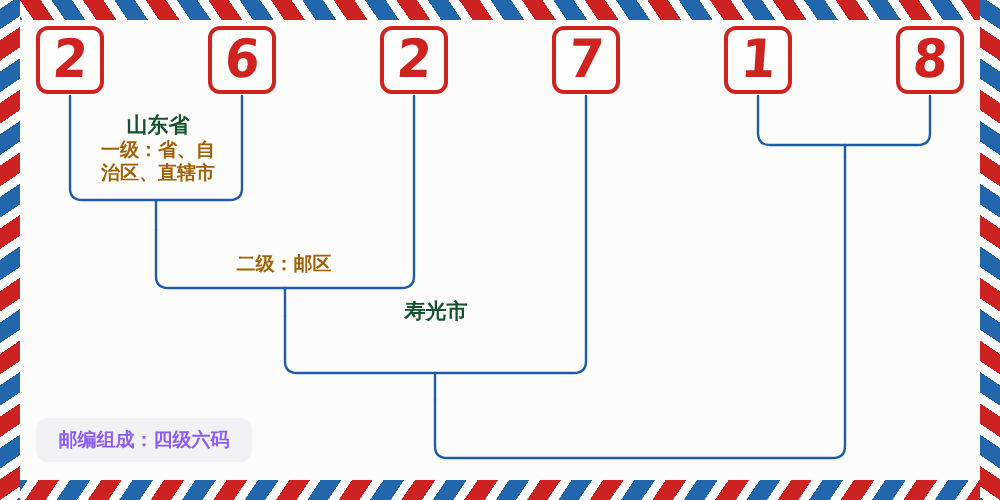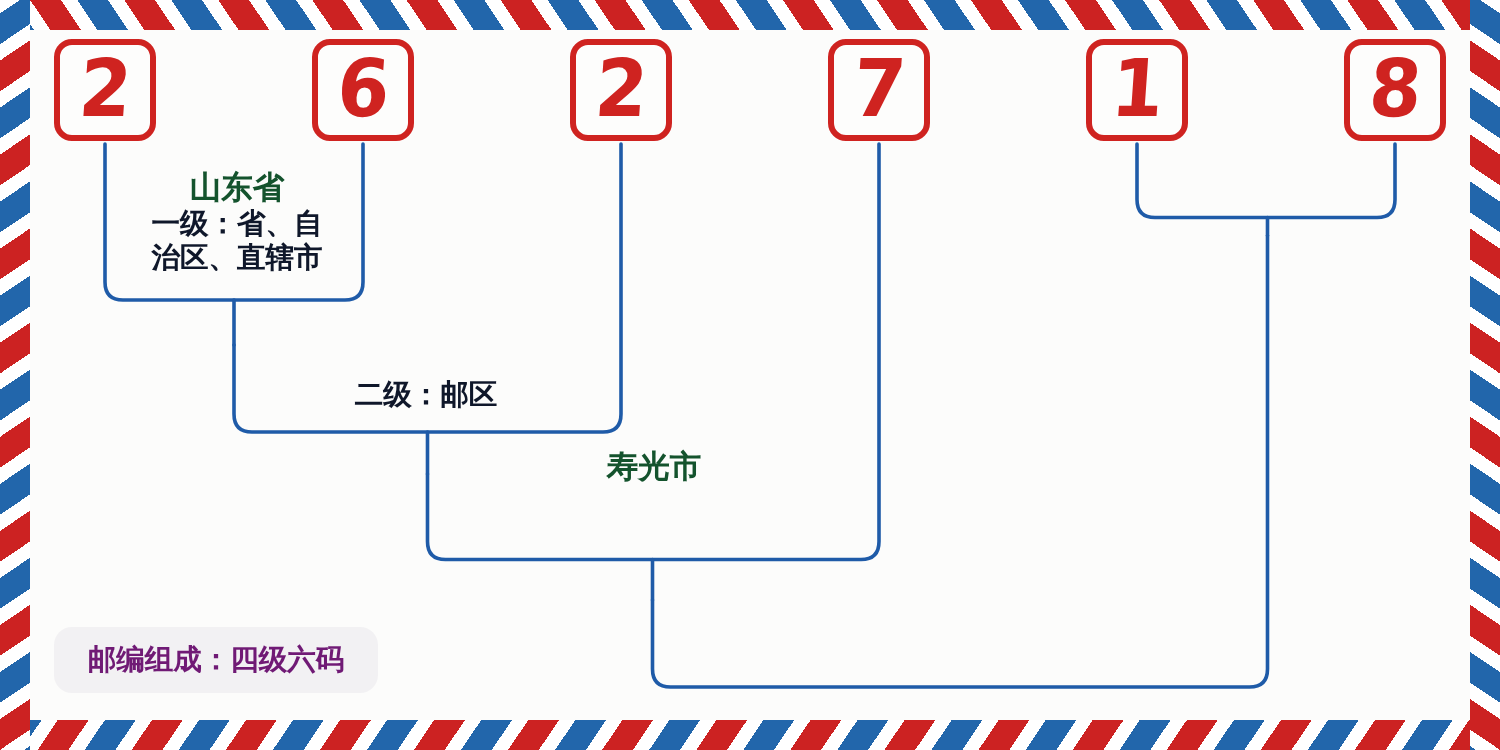--- a/index.html
+++ b/index.html
@@ -113,21 +113,21 @@
     line-height: 1.22;
     white-space: nowrap;
   }
   .label-title {
     color: #14532d;
     font-family: "DejaVu Serif", serif;
     font-weight: bold;
     font-size: 21px;
   }
   .label-sub {
-    color: #0f172a;
+    color: #a16207;
     font-family: "DejaVu Sans", sans-serif;
     font-weight: bold;
     font-size: 19px;
   }
   .label-sub.two-line { line-height: 1.25; }
 
   
   #legend-pill {
     position: absolute;
     left: 36px;
@@ -135,21 +135,21 @@
     width: 216px;
     height: 44px;
     background: #f2f1f3;
     border-radius: 12px;
     display: flex;
     align-items: center;
     justify-content: center;
     z-index: 6;
   }
   #legend-pill .legend-text {
-    color: #701a75;
+    color: #8b5cf6;
     font-family: "DejaVu Serif", serif;
     font-weight: bold;
     font-size: 19px;
   }
 </style>
 </head>
 <body>
 
 <div id="stage">
 

